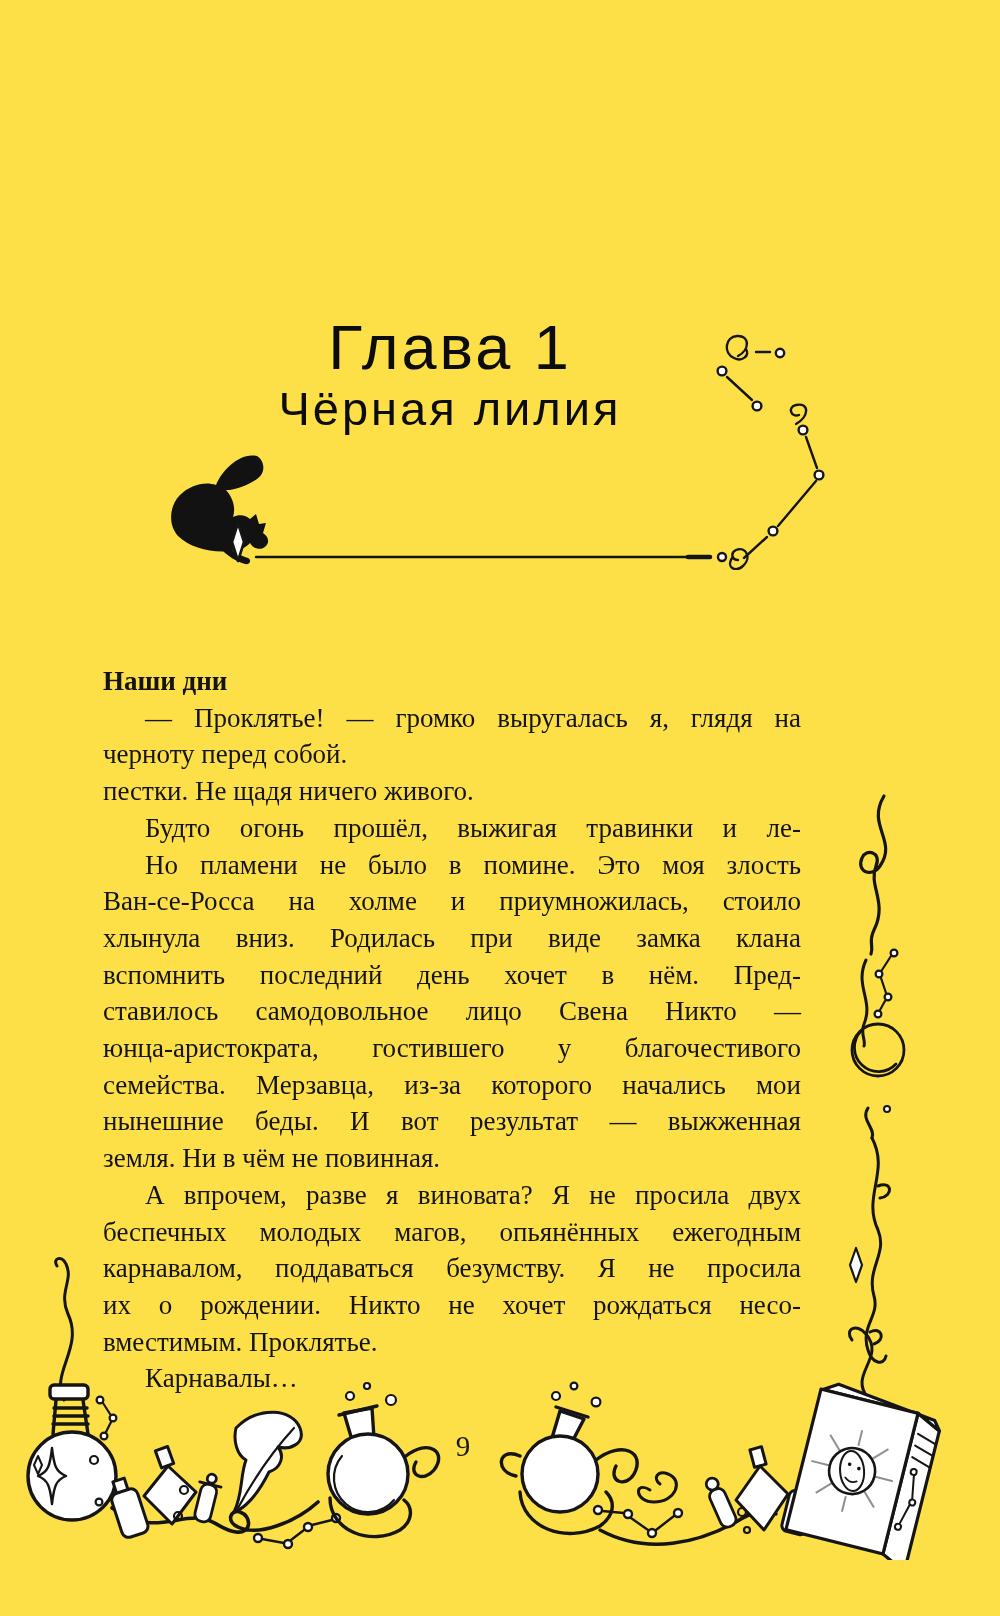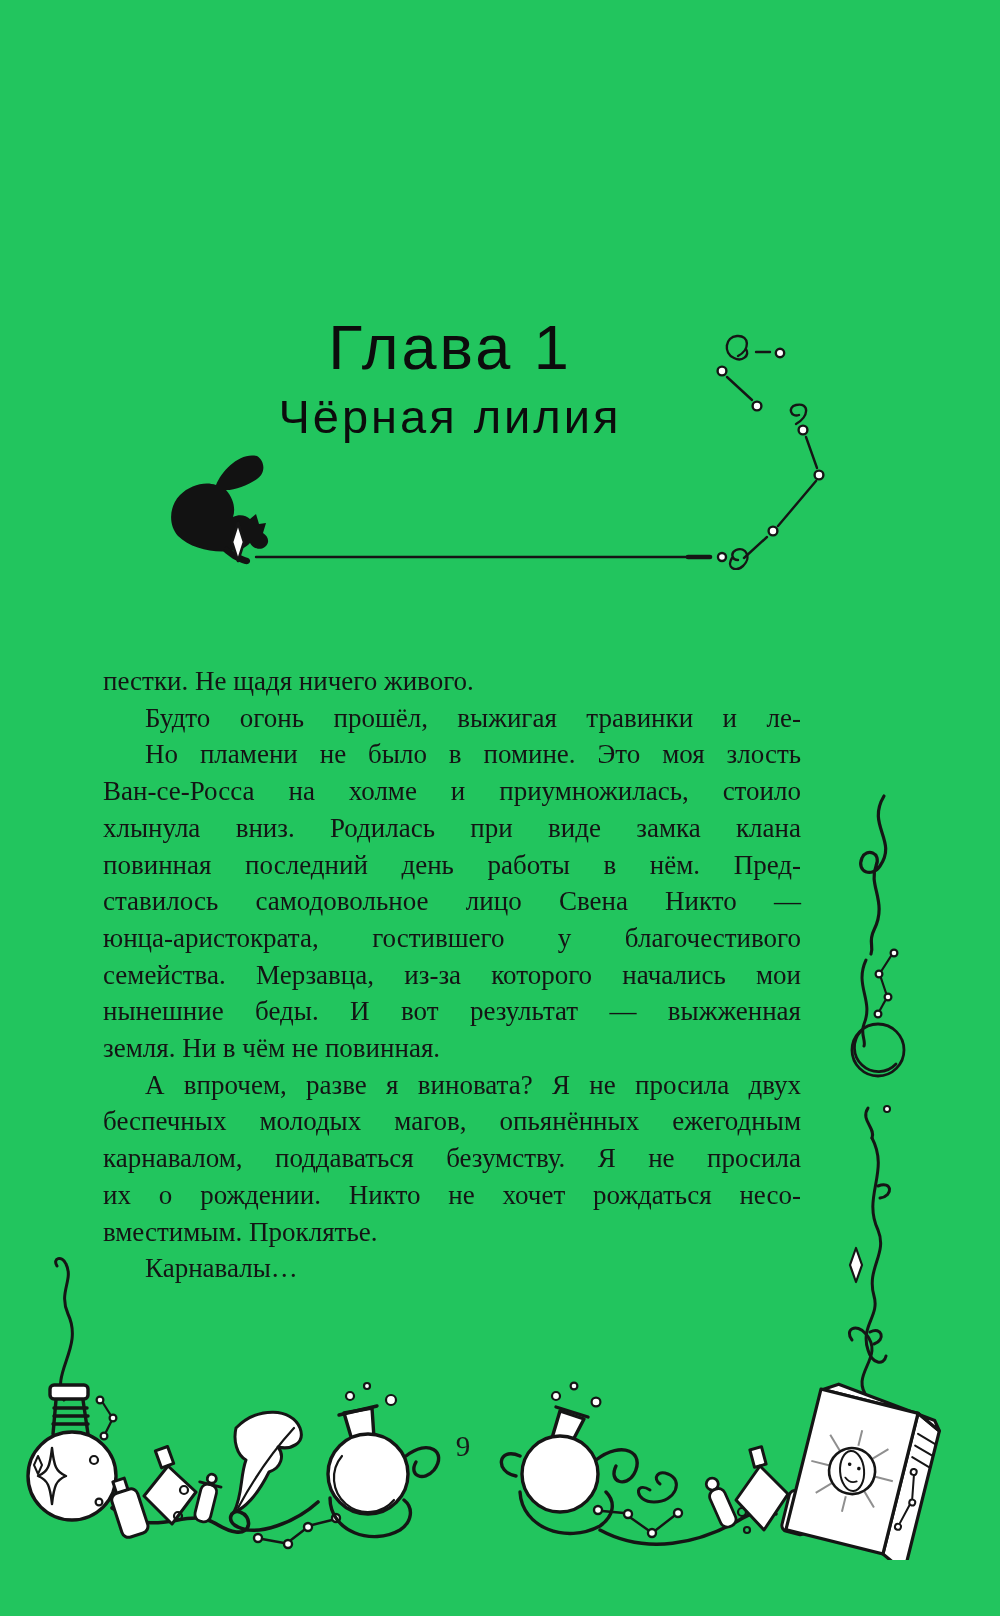--- a/index.html
+++ b/index.html
@@ -1,34 +1,34 @@
 <!DOCTYPE html>
 <html lang="ru"><head>
 <meta charset="utf-8">
 <style>
   html,body{margin:0;padding:0;background:#ffffff;}
   .page{
     position:relative;
     width:1000px;
     height:1616px;
-    background:#22c55e;
+    background:#fde047;
     color:#111111;
     font-family:"Liberation Serif","DejaVu Serif",serif;
     overflow:hidden;
   }
   
   .chapter-label{
     position:absolute; top:314px; left:100px; width:700px;
     text-align:center;
     font-family:"Liberation Sans","DejaVu Sans",sans-serif;
     font-size:63px; line-height:66px; letter-spacing:3px;
     color:#0c0c0c; white-space:nowrap;
   }
   .chapter-title{
-    position:absolute; top:392px; left:100px; width:700px;
+    position:absolute; top:384px; left:100px; width:700px;
     text-align:center;
     font-family:"Liberation Sans","DejaVu Sans",sans-serif;
     font-size:47px; line-height:50px; letter-spacing:3px;
     color:#0c0c0c; white-space:nowrap;
   }
   
   .body-text{
     position:absolute; top:663px; left:103px; width:698px;
     font-size:27px; line-height:36.7px; color:#141414;
   }
@@ -96,30 +96,35 @@
       <circle class="paper-fill" cx="597" cy="86" r="4.4"></circle>
       <line x1="592" y1="80" x2="567" y2="57"></line>
       <circle class="paper-fill" cx="562" cy="51" r="4.4"></circle>
       <path d="M 578,36 C 590,30 590,15 577,16 C 565,17 563,33 574,38 C 582,42 590,36 586,29"></path>
       <line x1="596" y1="32" x2="610" y2="32"></line>
       <circle class="paper-fill" cx="620" cy="33" r="4.2"></circle>
     </g>
   </svg>
 
   <div class="body-text">
-
+    <div class="section-heading">Наши дни</div>
+
+  <div class="paragraph">
+        <div class="line first">— Проклятье! — громко выругалась я, глядя на</div>
+        <div class="line last">черноту перед собой.</div>
+      </div>
       <div class="paragraph">
         <div class="line last">пестки. Не щадя ничего живого.</div>
         <div class="line first">Будто огонь прошёл, выжигая травинки и ле-</div>
       </div>
       <div class="paragraph">
         <div class="line first">Но пламени не было в помине. Это моя злость</div>
         <div class="line">Ван-се-Росса на холме и приумножилась, стоило</div>
         <div class="line">хлынула вниз. Родилась при виде замка клана</div>
-        <div class="line">повинная последний день работы в нём. Пред-</div>
+        <div class="line">вспомнить последний день хочет в нём. Пред-</div>
         <div class="line">ставилось самодовольное лицо Свена Никто —</div>
         <div class="line">юнца-аристократа, гостившего у благочестивого</div>
         <div class="line">семейства. Мерзавца, из-за которого начались мои</div>
         <div class="line">нынешние беды. И вот результат — выжженная</div>
         <div class="line last">земля. Ни в чём не повинная.</div>
       </div>
       <div class="paragraph">
         <div class="line first">А впрочем, разве я виновата? Я не просила двух</div>
         <div class="line">беспечных молодых магов, опьянённых ежегодным</div>
         <div class="line">карнавалом, поддаваться безумству. Я не просила</div>

